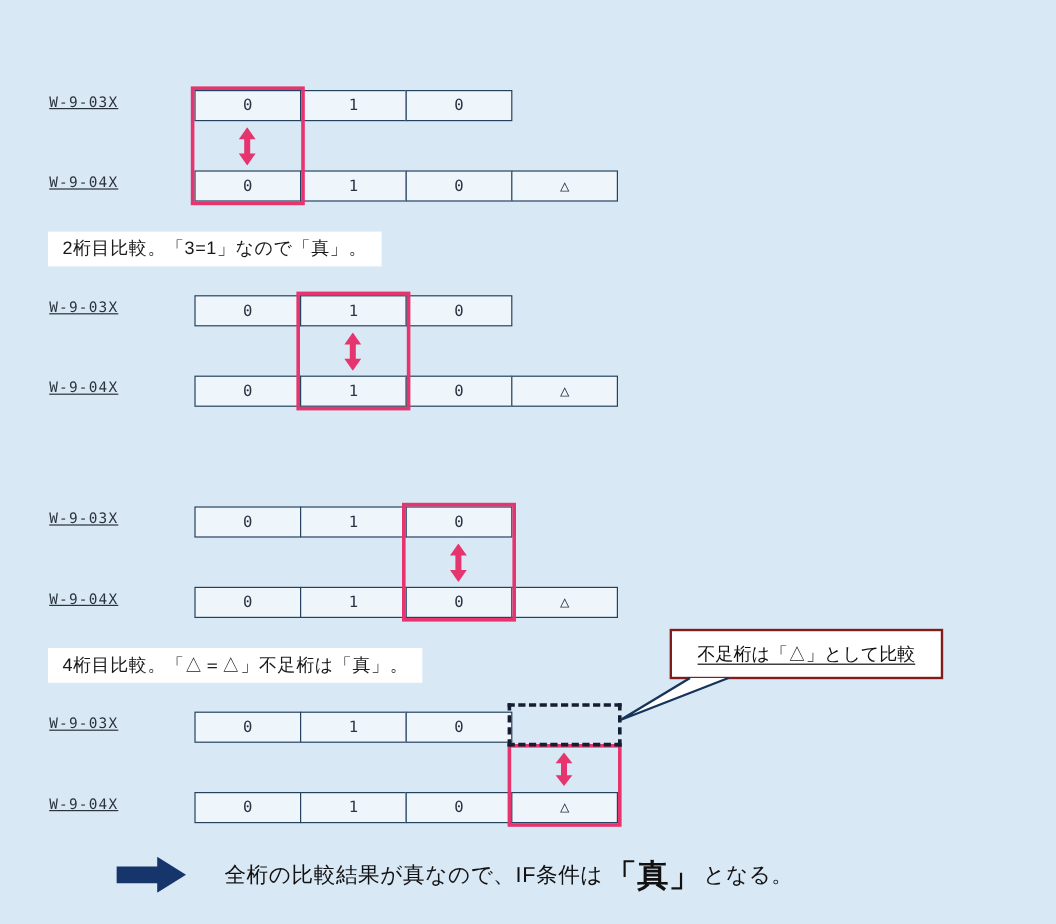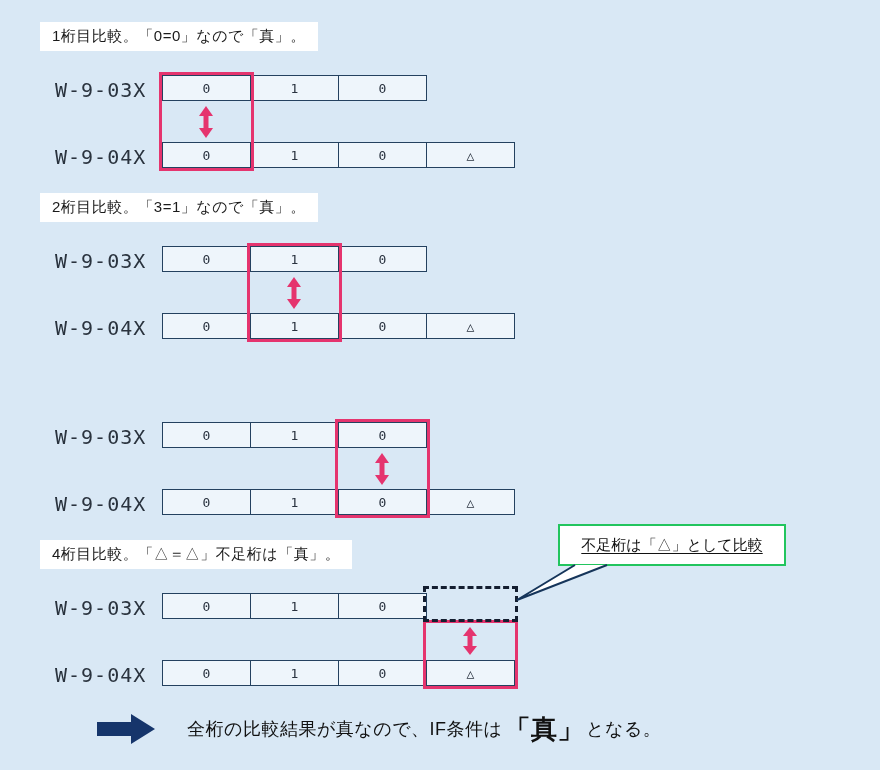--- a/index.html
+++ b/index.html
@@ -15,23 +15,23 @@
 
   .step-title {
     position:absolute; left:40px; top:0;
     background:#ffffff; padding:5px 12px;
     font-size:15px; color:#1a1a1a; letter-spacing:0.5px;
     white-space:nowrap;
   }
 
   .row { position:absolute; left:0; width:880px; height:26px; }
   .row-label {
-    position:absolute; left:55px; top:3px;
+    position:absolute; left:41px; top:3px;
     font-family:"DejaVu Sans Mono", monospace;
-    font-size:20px; color:#2a333e; letter-spacing:1px;
+    font-size:12px; color:#2a333e; letter-spacing:1px;text-decoration:underline;
   }
   .cells { position:absolute; left:162px; top:0; display:flex; }
   .cell {
     width:89px; height:26px; margin-left:-1px;
     border:1px solid #24415f; background:#eef5fb;
     display:flex; align-items:center; justify-content:center;
     font-family:"DejaVu Sans Mono", monospace;
     font-size:13px; color:#2a3340;
   }
   .cell:first-child { margin-left:0; }
@@ -41,21 +41,21 @@
     border:3px solid #e5346e; z-index:3;
   }
   .dashed-box {
     position:absolute; width:95px; height:36px;
     border:3px dashed #141e30; z-index:4;
   }
   .dbl-arrow { position:absolute; z-index:5; }
 
   .callout {
     position:absolute; left:558px; top:524px; width:228px; height:42px;
-    background:#ffffff; border:2px solid #22c55e;
+    background:#ffffff; border:2px solid #7f1d1d;
     display:flex; align-items:center; justify-content:center;
     font-size:15px; color:#111111; z-index:6; white-space:nowrap;
   }
   .callout .u { text-decoration:underline; text-underline-offset:3px; }
   .callout-tail { position:absolute; left:505px; top:564px; z-index:7; }
 
   .conclusion {
     position:absolute; left:12px; top:706px; width:880px; height:46px;
   }
   .conclusion-arrow { position:absolute; left:85px; top:8px; }
@@ -65,21 +65,20 @@
     font-size:18px; color:#111111; letter-spacing:0.5px; white-space:nowrap;
   }
   .conclusion-text .emph { font-size:26px; font-weight:bold; margin:0 2px; }
 </style>
 </head>
 <body>
 
 <div class="canvas">
 
   <section class="step" style="top:22px">
-    <div class="step-title">1桁目比較。「0=0」なので「真」。</div>
     <div class="row" style="top:53px">
       <span class="row-label">W-9-03X</span>
       <div class="cells">
         <div class="cell">0</div>
         <div class="cell">1</div>
         <div class="cell">0</div>
       </div>
     </div>
     <div class="row" style="top:120px">
       <span class="row-label">W-9-04X</span>

